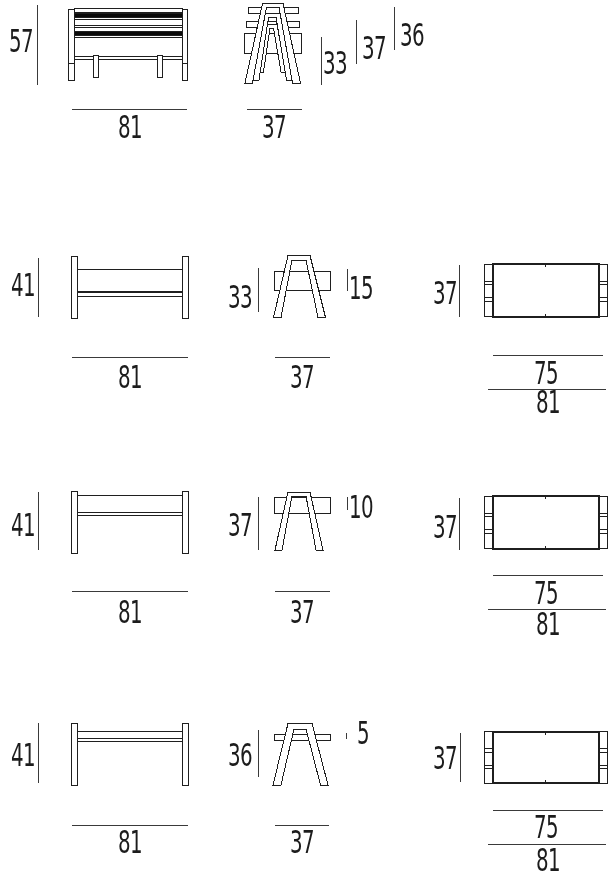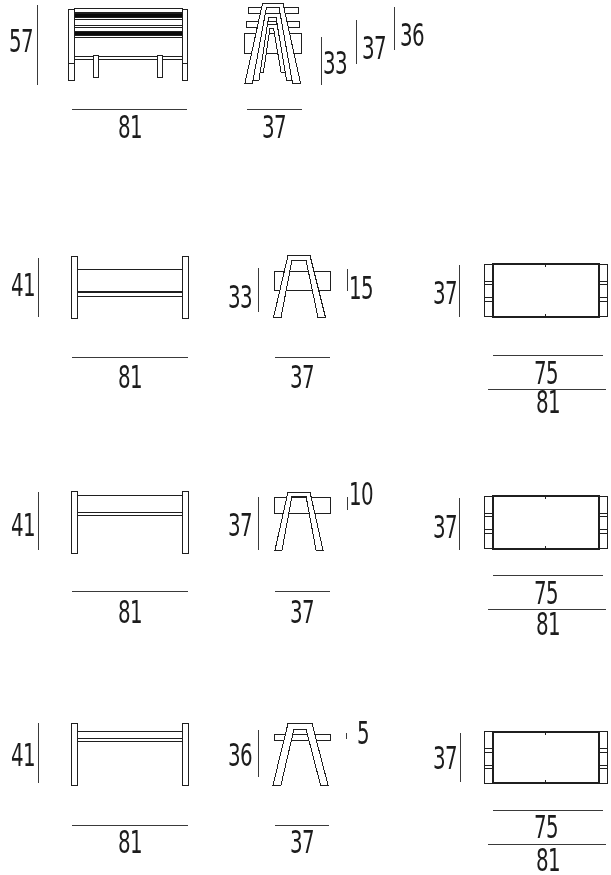--- a/index.html
+++ b/index.html
@@ -171,21 +171,21 @@
   <div class="dim-label" style="left:240px;top:281px"><span class="sq">33</span></div>
   <div class="dim-label" style="left:361px;top:272px"><span class="sq">15</span></div>
   <div class="dim-label" style="left:302px;top:361px"><span class="sq">37</span></div>
   <div class="dim-label" style="left:445px;top:277px"><span class="sq">37</span></div>
   <div class="dim-label" style="left:546px;top:357px"><span class="sq">75</span></div>
   <div class="dim-label" style="left:548px;top:386px"><span class="sq">81</span></div>
 
   <div class="dim-label" style="left:23px;top:509px"><span class="sq">41</span></div>
   <div class="dim-label" style="left:130px;top:596px"><span class="sq">81</span></div>
   <div class="dim-label" style="left:240px;top:509px"><span class="sq">37</span></div>
-  <div class="dim-label" style="left:361px;top:478px"><span class="sq">10</span></div>
+  <div class="dim-label" style="left:361px;top:491px"><span class="sq">10</span></div>
   <div class="dim-label" style="left:302px;top:596px"><span class="sq">37</span></div>
   <div class="dim-label" style="left:445px;top:511px"><span class="sq">37</span></div>
   <div class="dim-label" style="left:546px;top:577px"><span class="sq">75</span></div>
   <div class="dim-label" style="left:548px;top:608px"><span class="sq">81</span></div>
 
   <div class="dim-label" style="left:23px;top:739px"><span class="sq">41</span></div>
   <div class="dim-label" style="left:130px;top:826px"><span class="sq">81</span></div>
   <div class="dim-label" style="left:240px;top:739px"><span class="sq">36</span></div>
   <div class="dim-label" style="left:363px;top:717px"><span class="sq">5</span></div>
   <div class="dim-label" style="left:302px;top:826px"><span class="sq">37</span></div>

